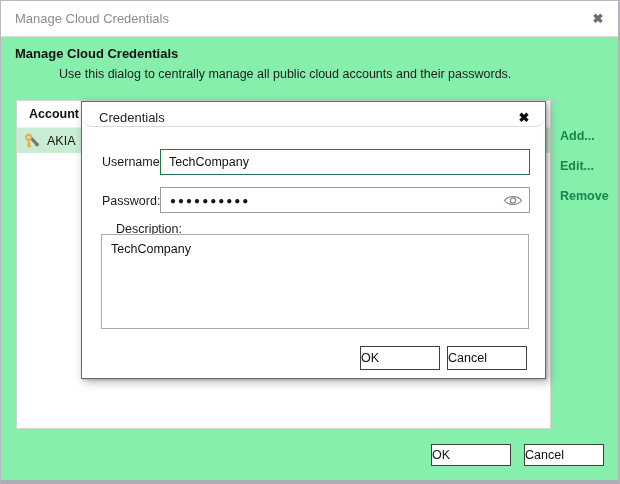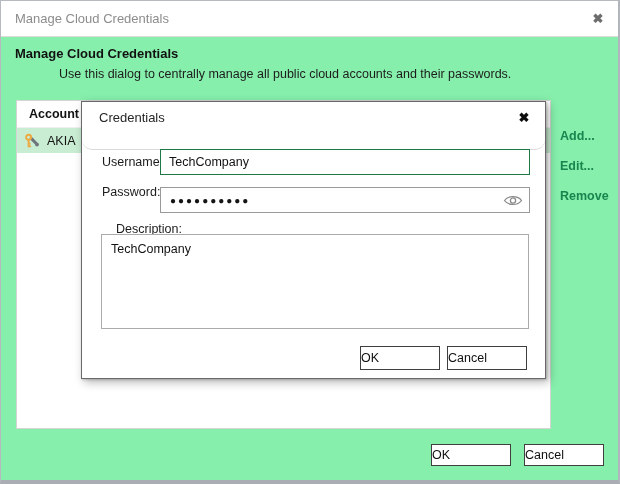--- a/index.html
+++ b/index.html
@@ -57,32 +57,32 @@
     font-family:"Liberation Sans", sans-serif; cursor:pointer; text-align:left;
   }
   .win-ok { left:430px; top:443px; }
   .win-cancel { left:523px; top:443px; }
   
   .modal {
     position:absolute; left:80px; top:100px; width:465px; height:278px;
     background:#fff; border:1px solid #696969;
     box-shadow:3px 3px 9px rgba(0,0,0,0.30), 1px 1px 2px rgba(0,0,0,0.18);
   }
-  .modal-titlebar { position:relative; height:48px; border-bottom:1px solid #dadada;border-radius:10px; }
+  .modal-titlebar { position:relative; height:25px; border-bottom:1px solid #dadada;border-radius:10px; }
   .modal-title {
     position:absolute; left:17px; top:0; line-height:32px; font-size:13px; color:#262626;
   }
   .modal-close {
     position:absolute; right:13px; top:8px; width:16px; height:16px;
     color:#0d0d0d; font-size:13px; font-weight:bold; text-align:center; line-height:16px;
     cursor:pointer;
   }
   .fld-label { position:absolute; font-size:12.5px; color:#1c1c1c; }
   .lbl-user { left:20px; top:53px; }
-  .lbl-pass { left:20px; top:83px;text-align:center; }
+  .lbl-pass { left:20px; top:92px;text-align:center; }
   .lbl-desc { left:19px; top:120px;margin-left:15px; }
   .txt-input {
     position:absolute; height:26px; font-size:12.5px; color:#121212;
     padding:0 8px; background:#fff; outline:none;
     font-family:"Liberation Sans", sans-serif;
   }
   .in-user {
     left:78px; top:47px; width:370px; border:1px solid #1d7a47;
   }
   .pw-wrap { position:absolute; left:78px; top:85px; width:370px; height:26px; }

